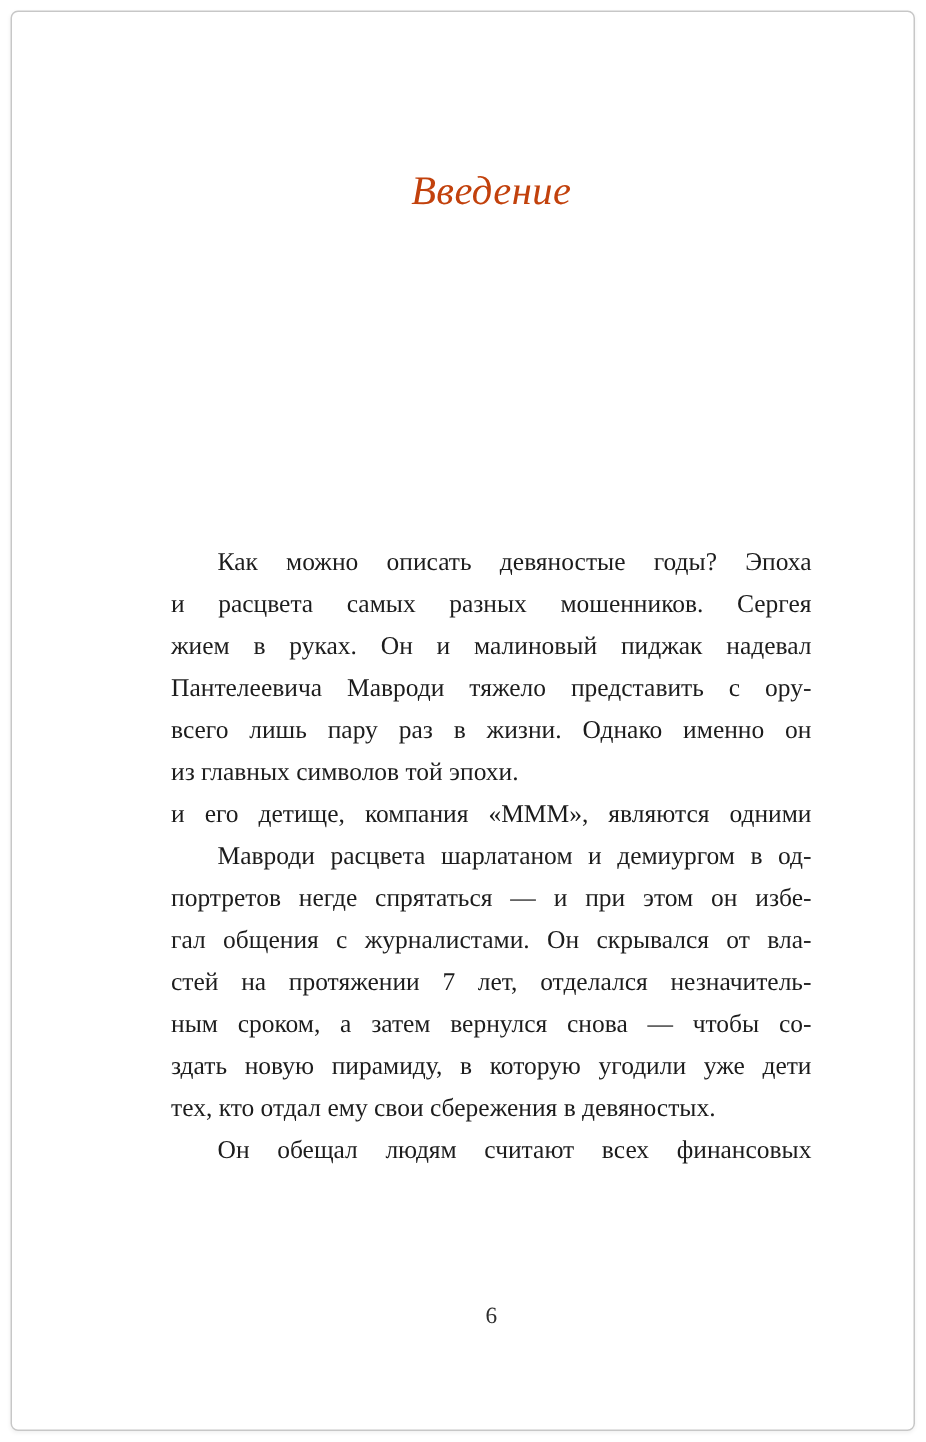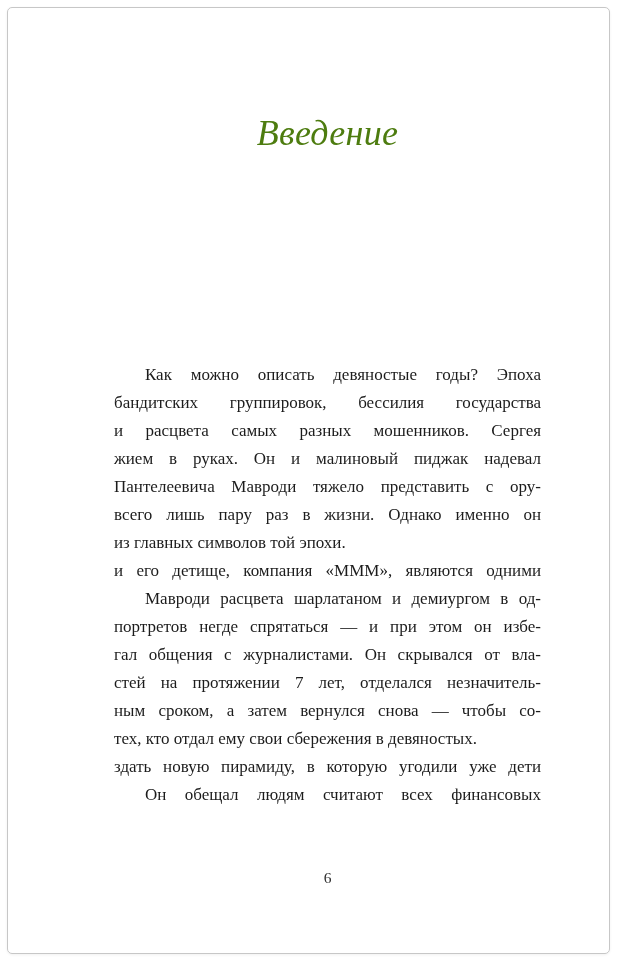--- a/index.html
+++ b/index.html
@@ -31,24 +31,24 @@
     top: 0;
     width: 427px;
     height: 100%;
   }
   .title {
     position: absolute;
     top: 112px;
     left: 0;
     width: 100%;
     text-align: center;
-    font-size: 36px;
+    font-size: 27px;
     font-style: italic;
     font-weight: normal;
-    color: #4d7c0f;
+    color: #c2410c;
     letter-spacing: 0.3px;
   }
   .body-text {
     position: absolute;
     top: 361px;
     left: 0;
     width: 100%;
     font-size: 17px;
   }
   .line {
@@ -75,31 +75,30 @@
 </head>
 <body>
 
 <div class="frame"></div>
 
 <div class="content">
   <h1 class="title">Введение</h1>
 
   <div class="body-text">
       <div class="line para-start">Как можно описать девяностые годы? Эпоха</div>
-      <div class="line">бандитских группировок, бессилия государства</div>
       <div class="line">и расцвета самых разных мошенников. Сергея</div>
       <div class="line">жием в руках. Он и малиновый пиджак надевал</div>
       <div class="line">Пантелеевича Мавроди тяжело представить с ору-</div>
       <div class="line">всего лишь пару раз в жизни. Однако именно он</div>
       <div class="line para-end">из главных символов той эпохи.</div>
       <div class="line">и его детище, компания «МММ», являются одними</div>
       <div class="line para-start">Мавроди расцвета шарлатаном и демиургом в од-</div>
       <div class="line">портретов негде спрятаться — и при этом он избе-</div>
       <div class="line">гал общения с журналистами. Он скрывался от вла-</div>
       <div class="line">стей на протяжении 7 лет, отделался незначитель-</div>
       <div class="line">ным сроком, а затем вернулся снова — чтобы со-</div>
+      <div class="line">здать новую пирамиду, в которую угодили уже дети</div>
       <div class="line para-end">тех, кто отдал ему свои сбережения в девяностых.</div>
-      <div class="line">здать новую пирамиду, в которую угодили уже дети</div>
       <div class="line para-start">Он обещал людям считают всех финансовых</div>
     </div>
 
   <div class="page-num">6</div>
 </div>
 
 </body></html>

